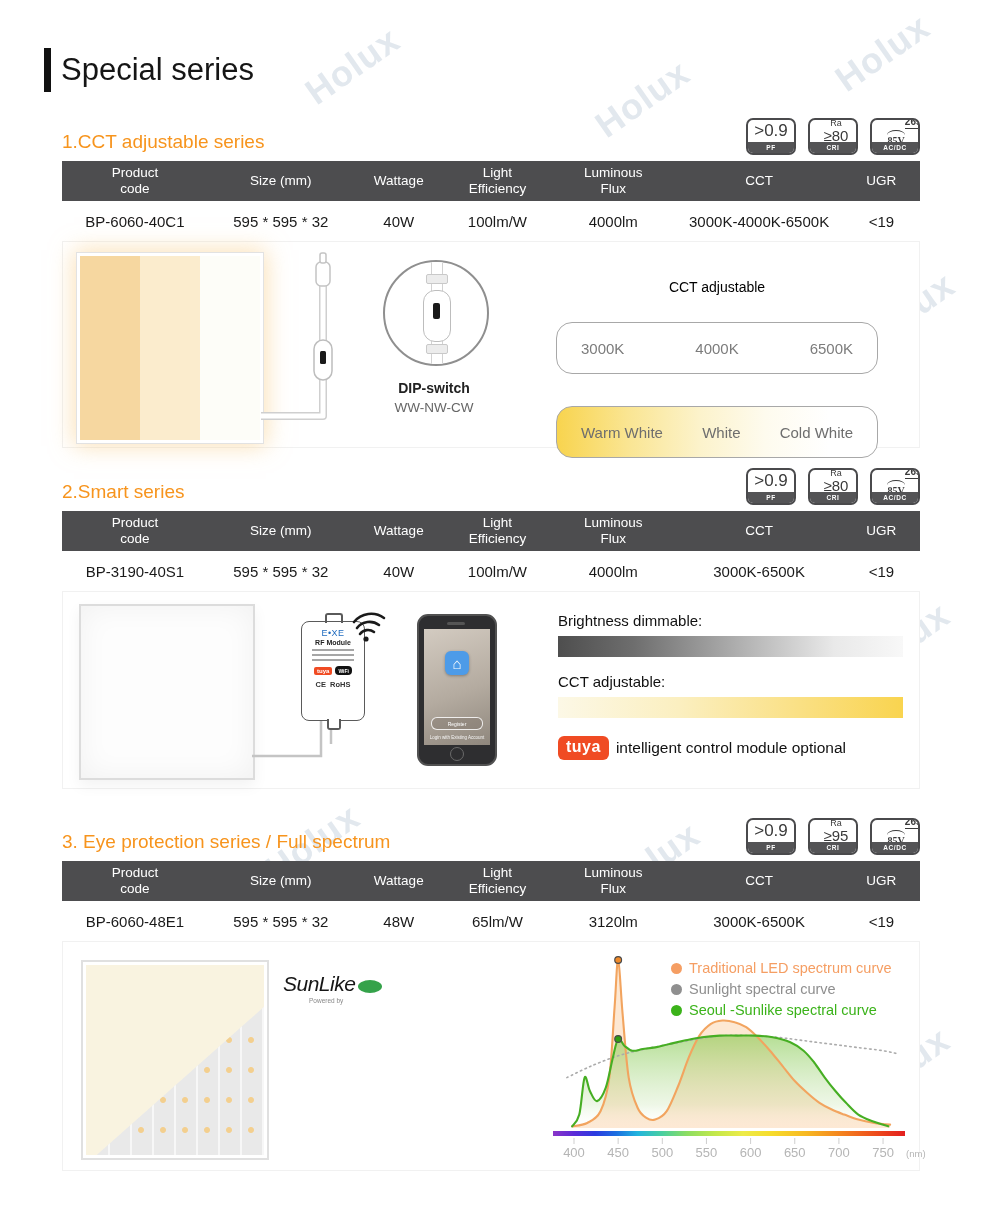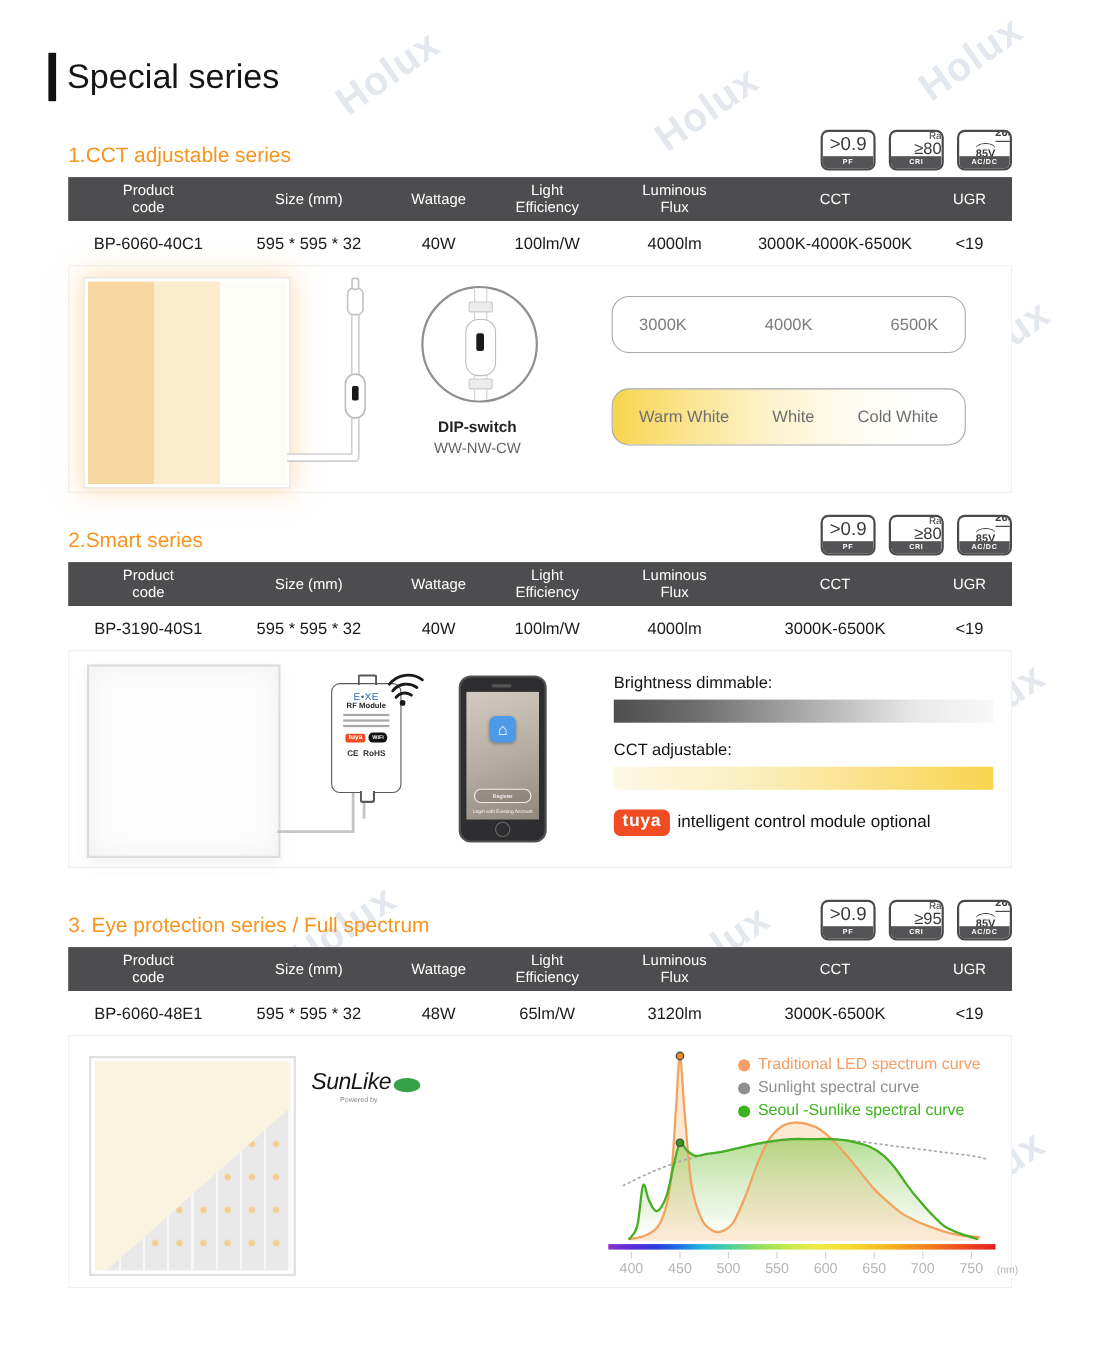--- a/index.html
+++ b/index.html
@@ -18,28 +18,28 @@
   .sec-head{display:flex;justify-content:space-between;align-items:flex-end;height:52px;margin-bottom:6px;}
   .sec-head h2{color:#F7941D;font-size:19px;font-weight:400;margin:0 0 2px 0;}
   
   .badges{display:flex;gap:12px;}
   .badge{width:46px;border:2px solid #4A4A4C;border-radius:7px;background:#fff;overflow:hidden;
          display:flex;flex-direction:column;}
   .badge-main{height:22px;display:flex;align-items:center;justify-content:center;color:#3a3a3a;}
   .badge-foot{height:11px;background:#545456;color:#fff;font-size:6.5px;display:flex;
               align-items:center;justify-content:center;letter-spacing:.6px;font-weight:bold;}
   .pf-val{font-size:17px;}
-  .cri-main{flex-direction:column;align-items:flex-end;padding-left:6px;}
+  .cri-main{flex-direction:column;align-items:center;padding-left:6px;}
   .cri-ra{font-size:9px;line-height:9px;}
   .cri-val{font-size:15px;line-height:16px;font-weight:500;}
   .acdc-main{gap:2px;}
   .acdc-col{display:flex;flex-direction:column;align-items:center;}
   .acdc-top{font-size:10px;font-weight:bold;border-bottom:1.5px solid #3a3a3a;line-height:12px;margin-left:41px;}
   .acdc-arc{width:18px;height:4px;border-top:1.5px solid #3a3a3a;border-radius:50% 50% 0 0/100% 100% 0 0;margin-top:1px;}
-  .acdc-bot{font-size:10px;font-weight:bold;line-height:11px;}
+  .acdc-bot{font-size:10px;font-weight:bold;line-height:11px;font-family:Liberation Serif, serif;}
   
   .t-head,.t-row{display:grid;grid-template-columns:17% 17% 10.5% 12.5% 14.5% 19.5% 9%;}
   .t-head{background:#4D4D4F;height:40px;align-items:center;}
   .t-head .cell{text-align:center;color:#fff;font-size:13.5px;line-height:1.15;}
   .t-row{height:40px;align-items:center;background:#fff;}
   .t-row .cell{text-align:center;font-size:15px;color:#1a1a1a;}
   
   .illu{position:relative;border:1px solid #f1f1f1;background:#fff;}
   #illu1{height:205px;} #illu2{height:196px;} #illu3{height:228px;}
   
@@ -238,20 +238,21 @@
         <div class="zc-nut" style="top:82px"></div>
         <div class="zc-switch">
           <div class="zc-slot"></div>
         </div>
       </div>
       <div class="dip-labels">
         <div class="dip-l1">DIP-switch</div>
         <div class="dip-l2">WW-NW-CW</div>
       </div>
       <div class="cct-block">
+        <div class="cct-title">CCT adjustable</div>
         <div class="pill pill-k">
           <span>3000K</span>
           <span>4000K</span>
           <span>6500K</span>
         </div>
         <div class="pill pill-w">
           <span>Warm White</span>
           <span>White</span>
           <span>Cold White</span>
         </div>

